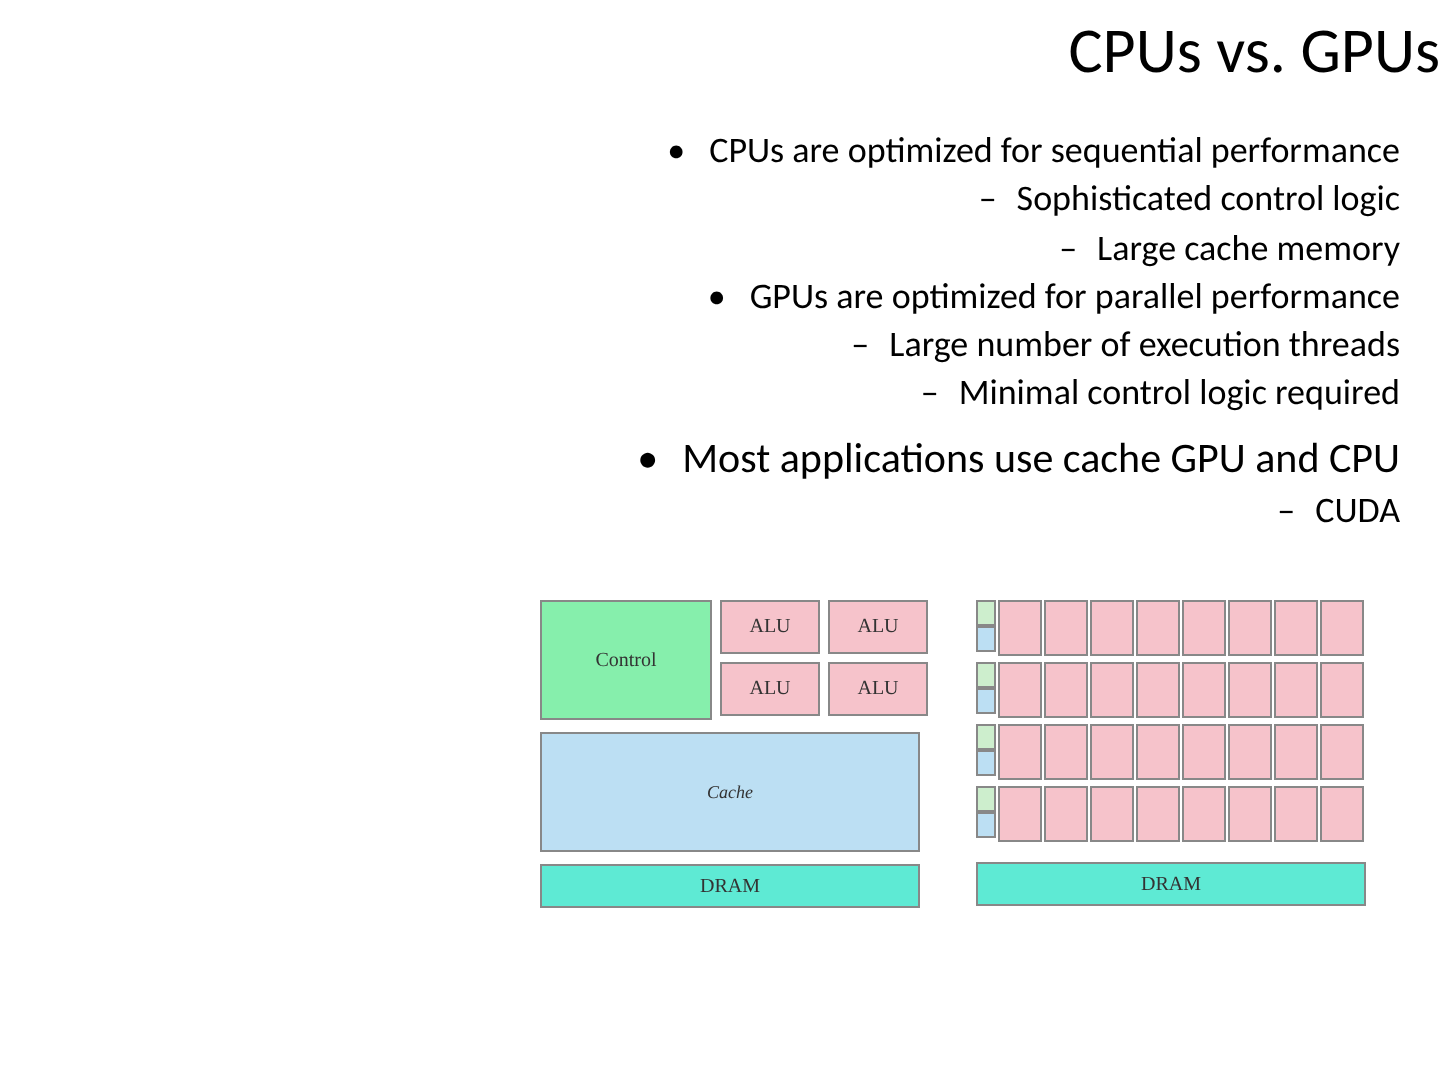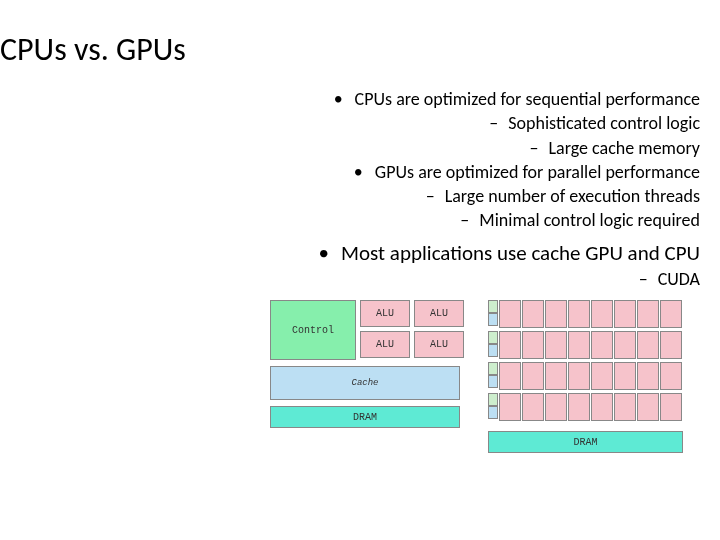--- a/index.html
+++ b/index.html
@@ -6,24 +6,24 @@
   body {
     width: 720px;
     height: 540px;
     background: #fff;
     font-family: Calibri, Arial, sans-serif;
     color: #000;
     overflow: hidden;
     position: relative;
   }
   .title {
-    text-align: left;
+    text-align: right;
     font-size: 32px;
     font-weight: 400;
-    margin-top: 30px;
+    margin-top: 6px;
     margin-bottom: 18px;
   }
   .content {
     margin-left: 28px;
     margin-right: 20px;
     font-size: 18px;
     line-height: 1.35;
   }
   .content ul { list-style: none; text-align: right; }
   .content > ul > li::before { content: "•"; margin-right: 12px; }
@@ -38,32 +38,32 @@
     display: flex;
     gap: 24px;
   }
   .chip { display: flex; flex-direction: column; gap: 6px; }
   .row { display: flex; gap: 4px; }
   .box {
     border: 1px solid #888;
     display: flex;
     align-items: center;
     justify-content: center;
-    font-family: Liberation Mono, monospace;
+    font-family: Liberation Serif, serif;
     font-size: 10px;
     color: #333;
   }
   .control { background: #86efac; }
   .alu     { background: #f6c3cb; }
   .cache   { background: #bcdff3; font-style: italic; font-size: 9px; }
   .dram    { background: #5eead4; }
   
   .cpu .control { width: 86px; height: 60px; }
   .cpu .alu     { width: 50px; height: 27px; }
-  .cpu .cache   { width: 190px; height: 34px; }
+  .cpu .cache   { width: 190px; height: 60px; }
   .cpu .dram    { width: 190px; height: 22px; }
   
   .gpu .core-row { display: flex; gap: 1px; }
   .gpu .core-ctl  { width: 10px; height: 14px; background:#cdeecd; border:1px solid #888; }
   .gpu .core-cache{ width: 10px; height: 14px; background:#bcdff3; border:1px solid #888; }
   .gpu .core-alu  { width: 22px; height: 14px; background:#f6c3cb; border:1px solid #888; }
   .gpu .dram     { width: 195px; height: 22px; }
   .gpu .stack    { display: flex; flex-direction: column; gap: 3px; margin-bottom: 4px;}
 </style>
 </head>

